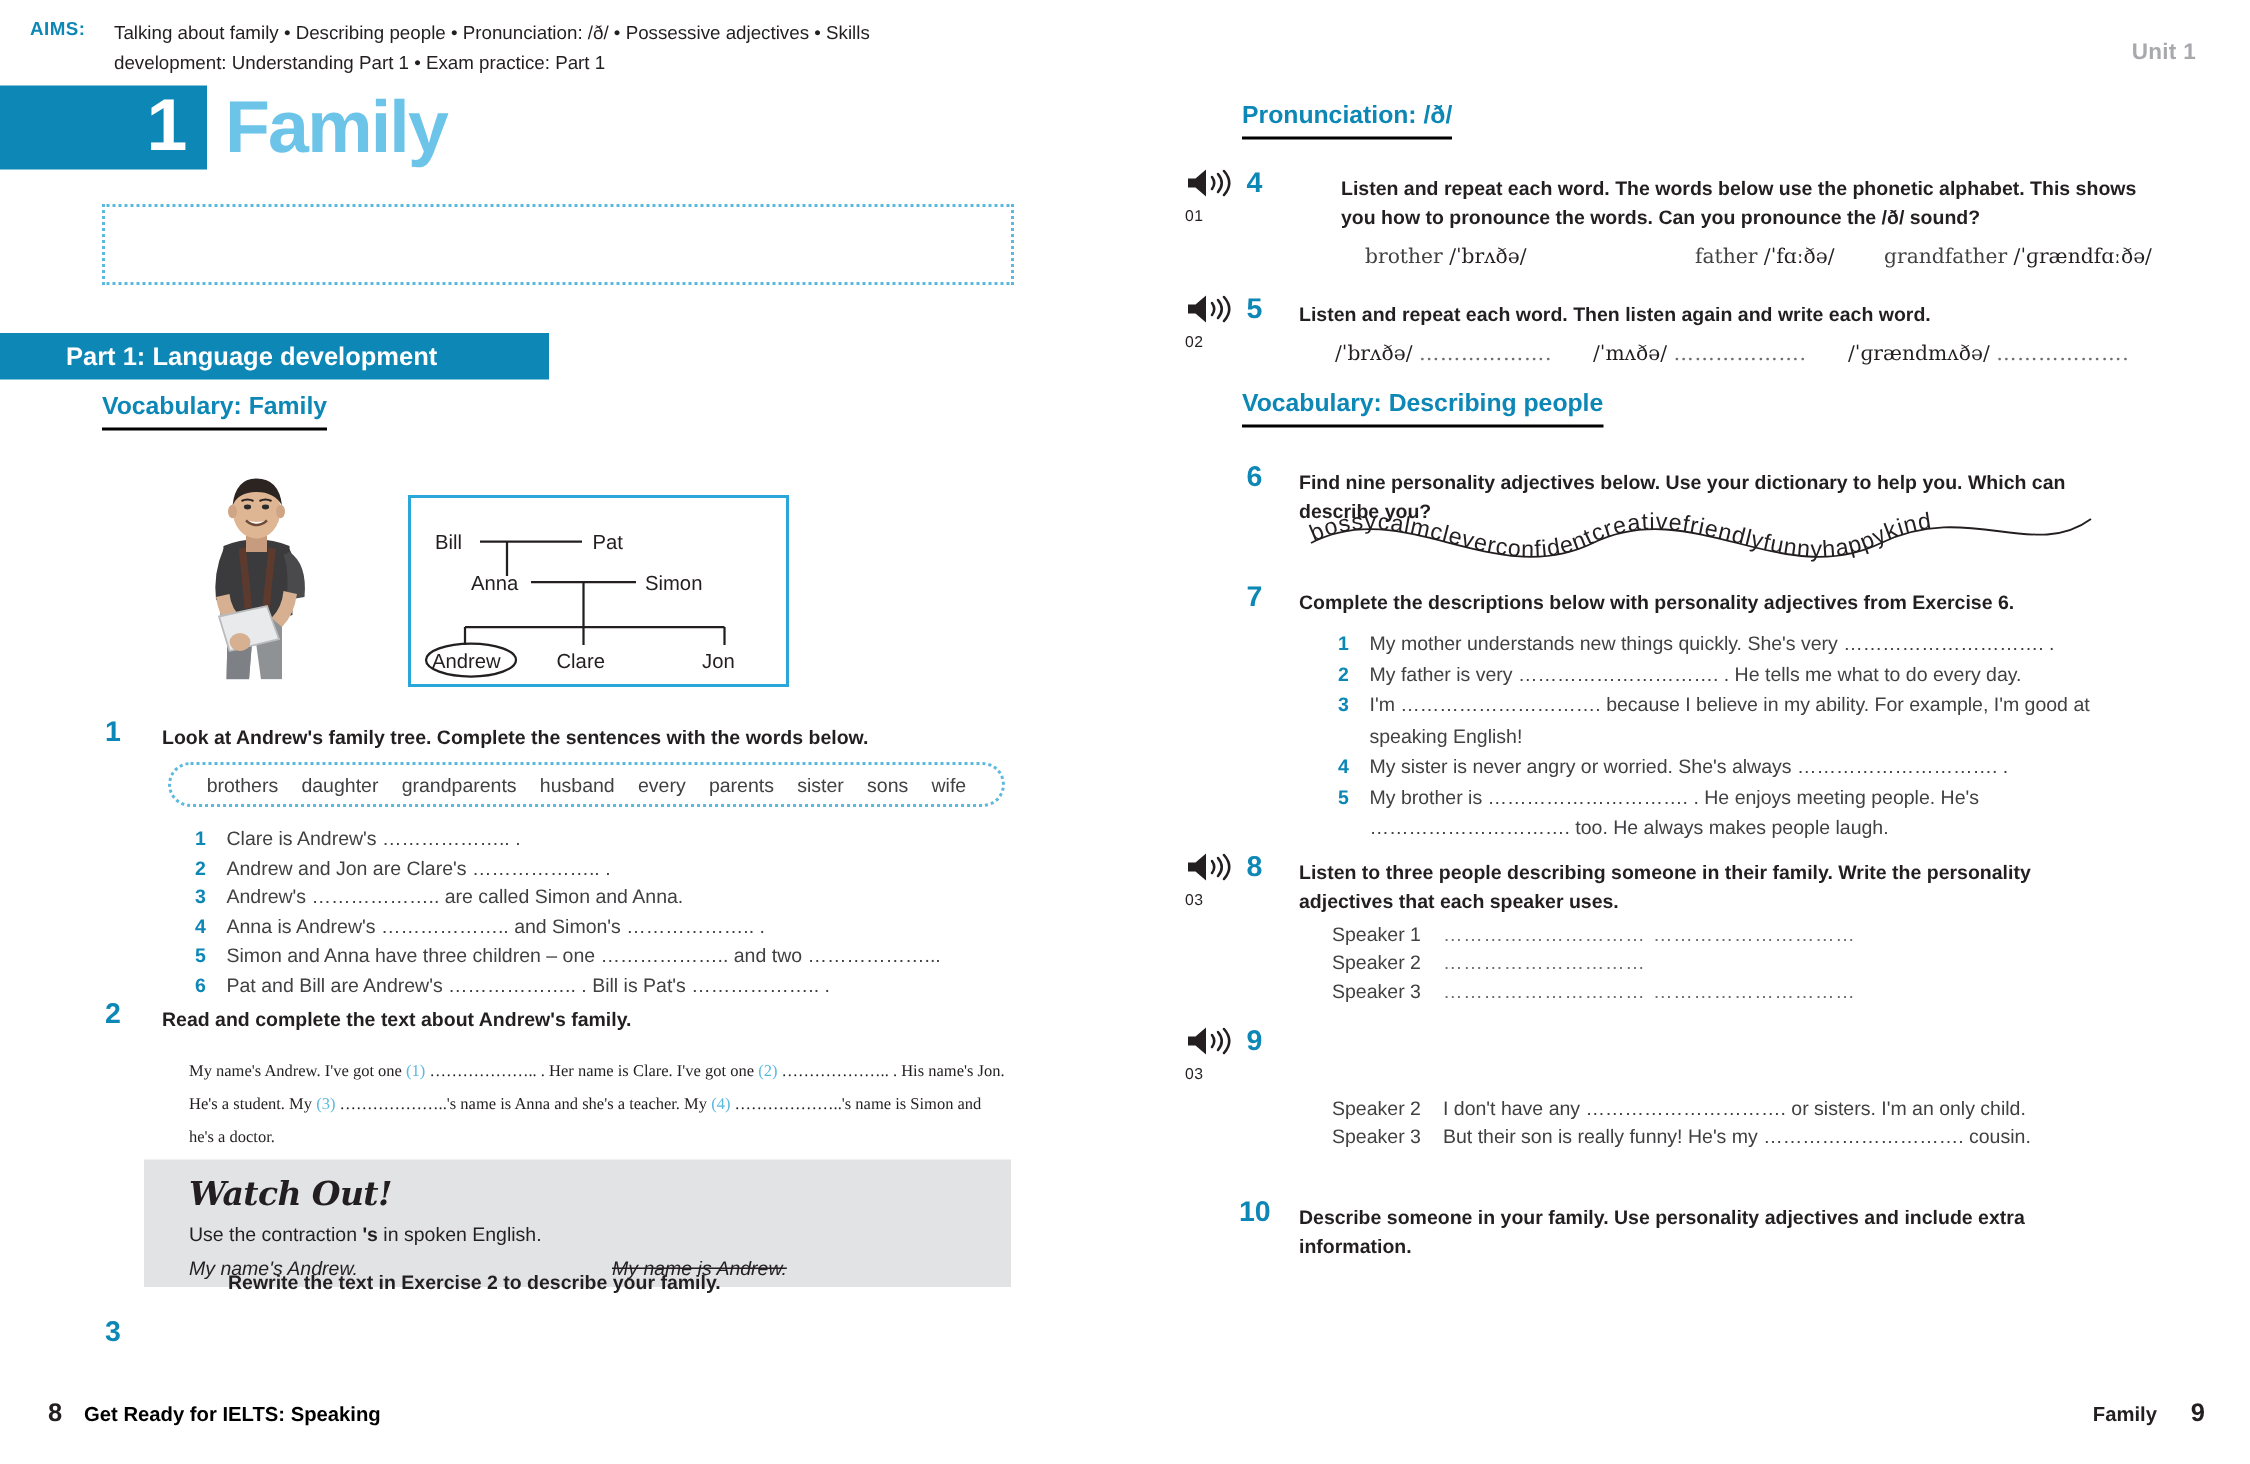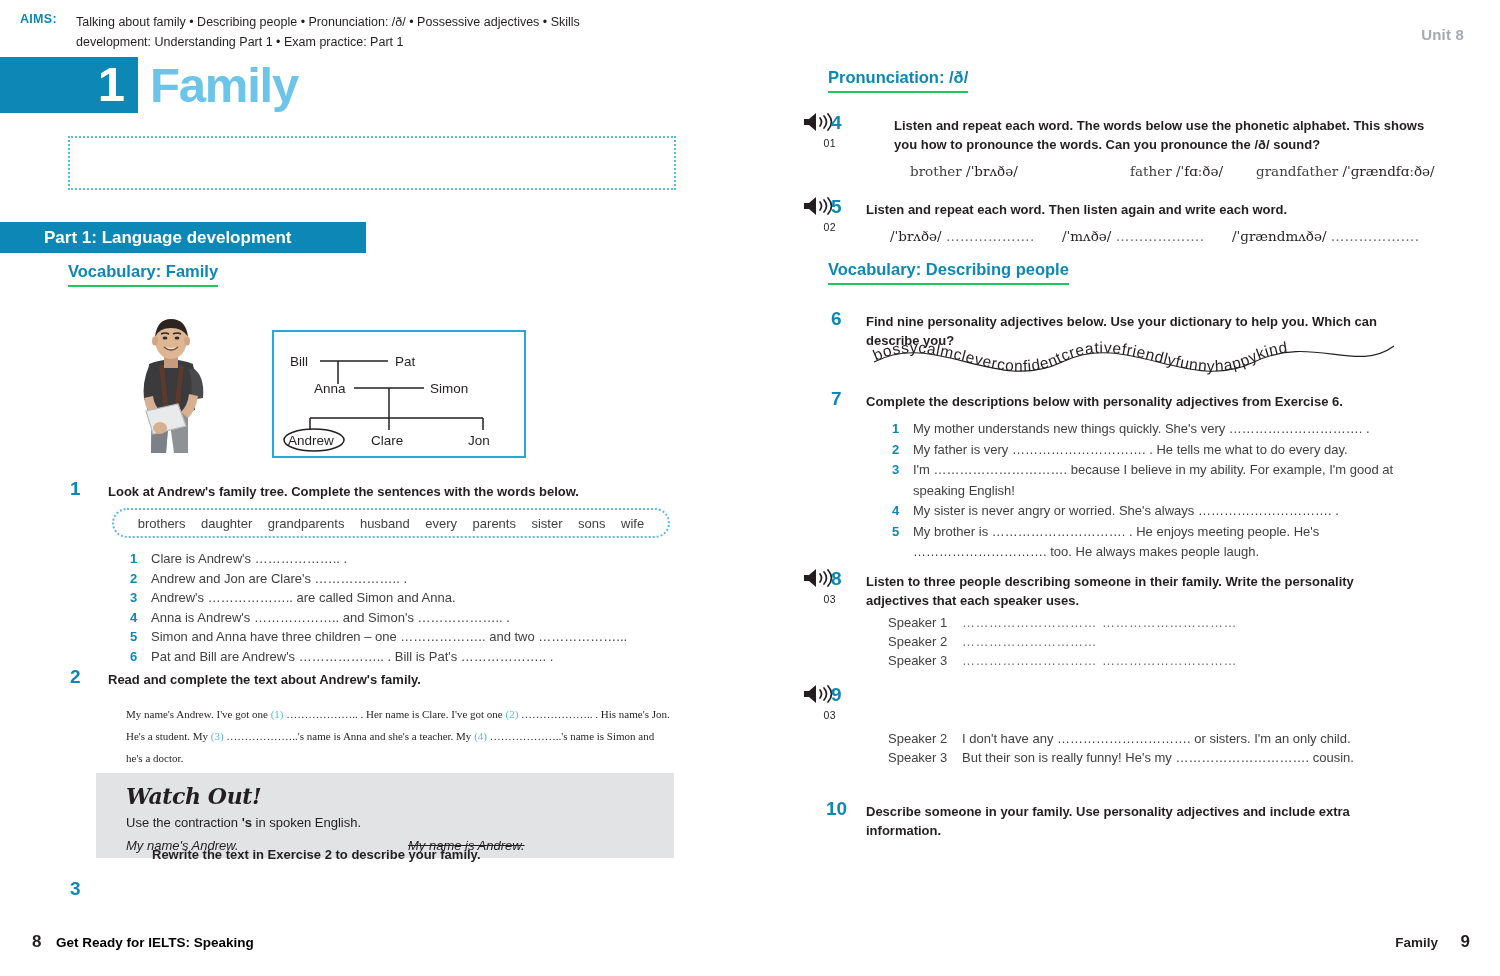--- a/index.html
+++ b/index.html
@@ -25,21 +25,21 @@
   #aims-box{position:absolute;left:68px;top:136px;width:608px;height:54px;
     border:2px dotted #5bb9dd;box-sizing:border-box;}
   #aims-label{position:absolute;left:20px;top:12px;font-size:12.5px;font-weight:bold;color:#0d87b5;letter-spacing:.3px;}
   #aims-text{position:absolute;left:76px;top:12px;width:510px;font-size:12.5px;line-height:20px;color:#231f20;}
 
   
   #part-banner{position:absolute;left:0;top:222px;width:366px;height:31px;background:#0d87b5;}
   #part-banner-label{position:absolute;left:0;top:222px;width:366px;height:31px;color:#fff;font-size:17px;font-weight:bold;line-height:31px;padding-left:44px;box-sizing:border-box;}
 
   
-  .sec-head{font-size:16.5px;font-weight:bold;color:#0d87b5;border-bottom:2px solid #22c55e;padding-bottom:4px;display:inline-block;}
+  .sec-head{font-size:16.5px;font-weight:bold;color:#0d87b5;border-bottom:2px solid #000000;padding-bottom:4px;display:inline-block;}
 
   
   #photo{position:absolute;left:118px;top:316px;width:106px;height:137px;overflow:hidden;}
 
   
   #tree-box{position:absolute;left:272px;top:330px;width:254px;height:128px;border:2px solid #2ba6d8;box-sizing:border-box;}
   #tree-svg{position:absolute;left:272px;top:330px;}
 
   
   #wordbank{position:absolute;left:112px;top:508px;width:558px;height:30px;
@@ -60,21 +60,21 @@
 
   
   #watchout{position:absolute;left:96px;top:773px;width:578px;height:85px;background:#e2e3e4;}
   #watchout-title{position:absolute;left:126px;top:783px;font-family:"DejaVu Serif",serif;
     font-size:22px;font-weight:bold;font-style:italic;color:#231f20;letter-spacing:-.4px;}
   #watchout-line1{position:absolute;left:126px;top:815px;font-size:13px;color:#231f20;}
   #watchout-good{position:absolute;left:126px;top:838px;font-size:13px;font-style:italic;color:#231f20;}
   #watchout-bad{position:absolute;left:408px;top:838px;font-size:13px;font-style:italic;color:#231f20;text-decoration:line-through;}
 
   
-  .audio{position:absolute;width:46px;text-align:right;}
+  .audio{position:absolute;width:46px;text-align:left;}
   .audio .num{font-size:10.5px;color:#231f20;margin-top:1px;letter-spacing:.4px;}
 
   
   .phon{position:absolute;font-family:"DejaVu Serif",serif;font-size:13.5px;color:#414042;}
   .phon-b{position:absolute;font-family:"DejaVu Serif",serif;font-size:13.5px;color:#231f20;}
 
   
   #snake{position:absolute;left:866px;top:332px;}
 
   
@@ -86,21 +86,21 @@
   #foot-left-num{position:absolute;left:32px;top:932px;font-size:17px;font-weight:bold;color:#231f20;}
   #foot-left-txt{position:absolute;left:56px;top:935px;font-size:13.5px;font-weight:bold;color:#000000;}
   #foot-right-txt{position:absolute;right:62px;top:935px;font-size:13.5px;font-weight:bold;color:#231f20;}
   #foot-right-num{position:absolute;right:30px;top:932px;font-size:17px;font-weight:bold;color:#231f20;}
 </style>
 </head>
 <body>
 
 <div class="page">
 
-  <div id="unit-head">Unit 8</div>
+  <div id="unit-head">Unit 1</div>
 
   <div id="title-bar"></div>
   <div id="unit-digit">1</div>
   <div id="title-word">Family</div>
 
   <div id="aims-box"></div>
   <div id="aims-label">AIMS:</div>
   <div id="aims-text">Talking about family • Describing people • Pronunciation: /ð/ • Possessive adjectives • Skills development: Understanding Part 1 • Exam practice: Part 1</div>
 
   <div id="part-banner"></div>

